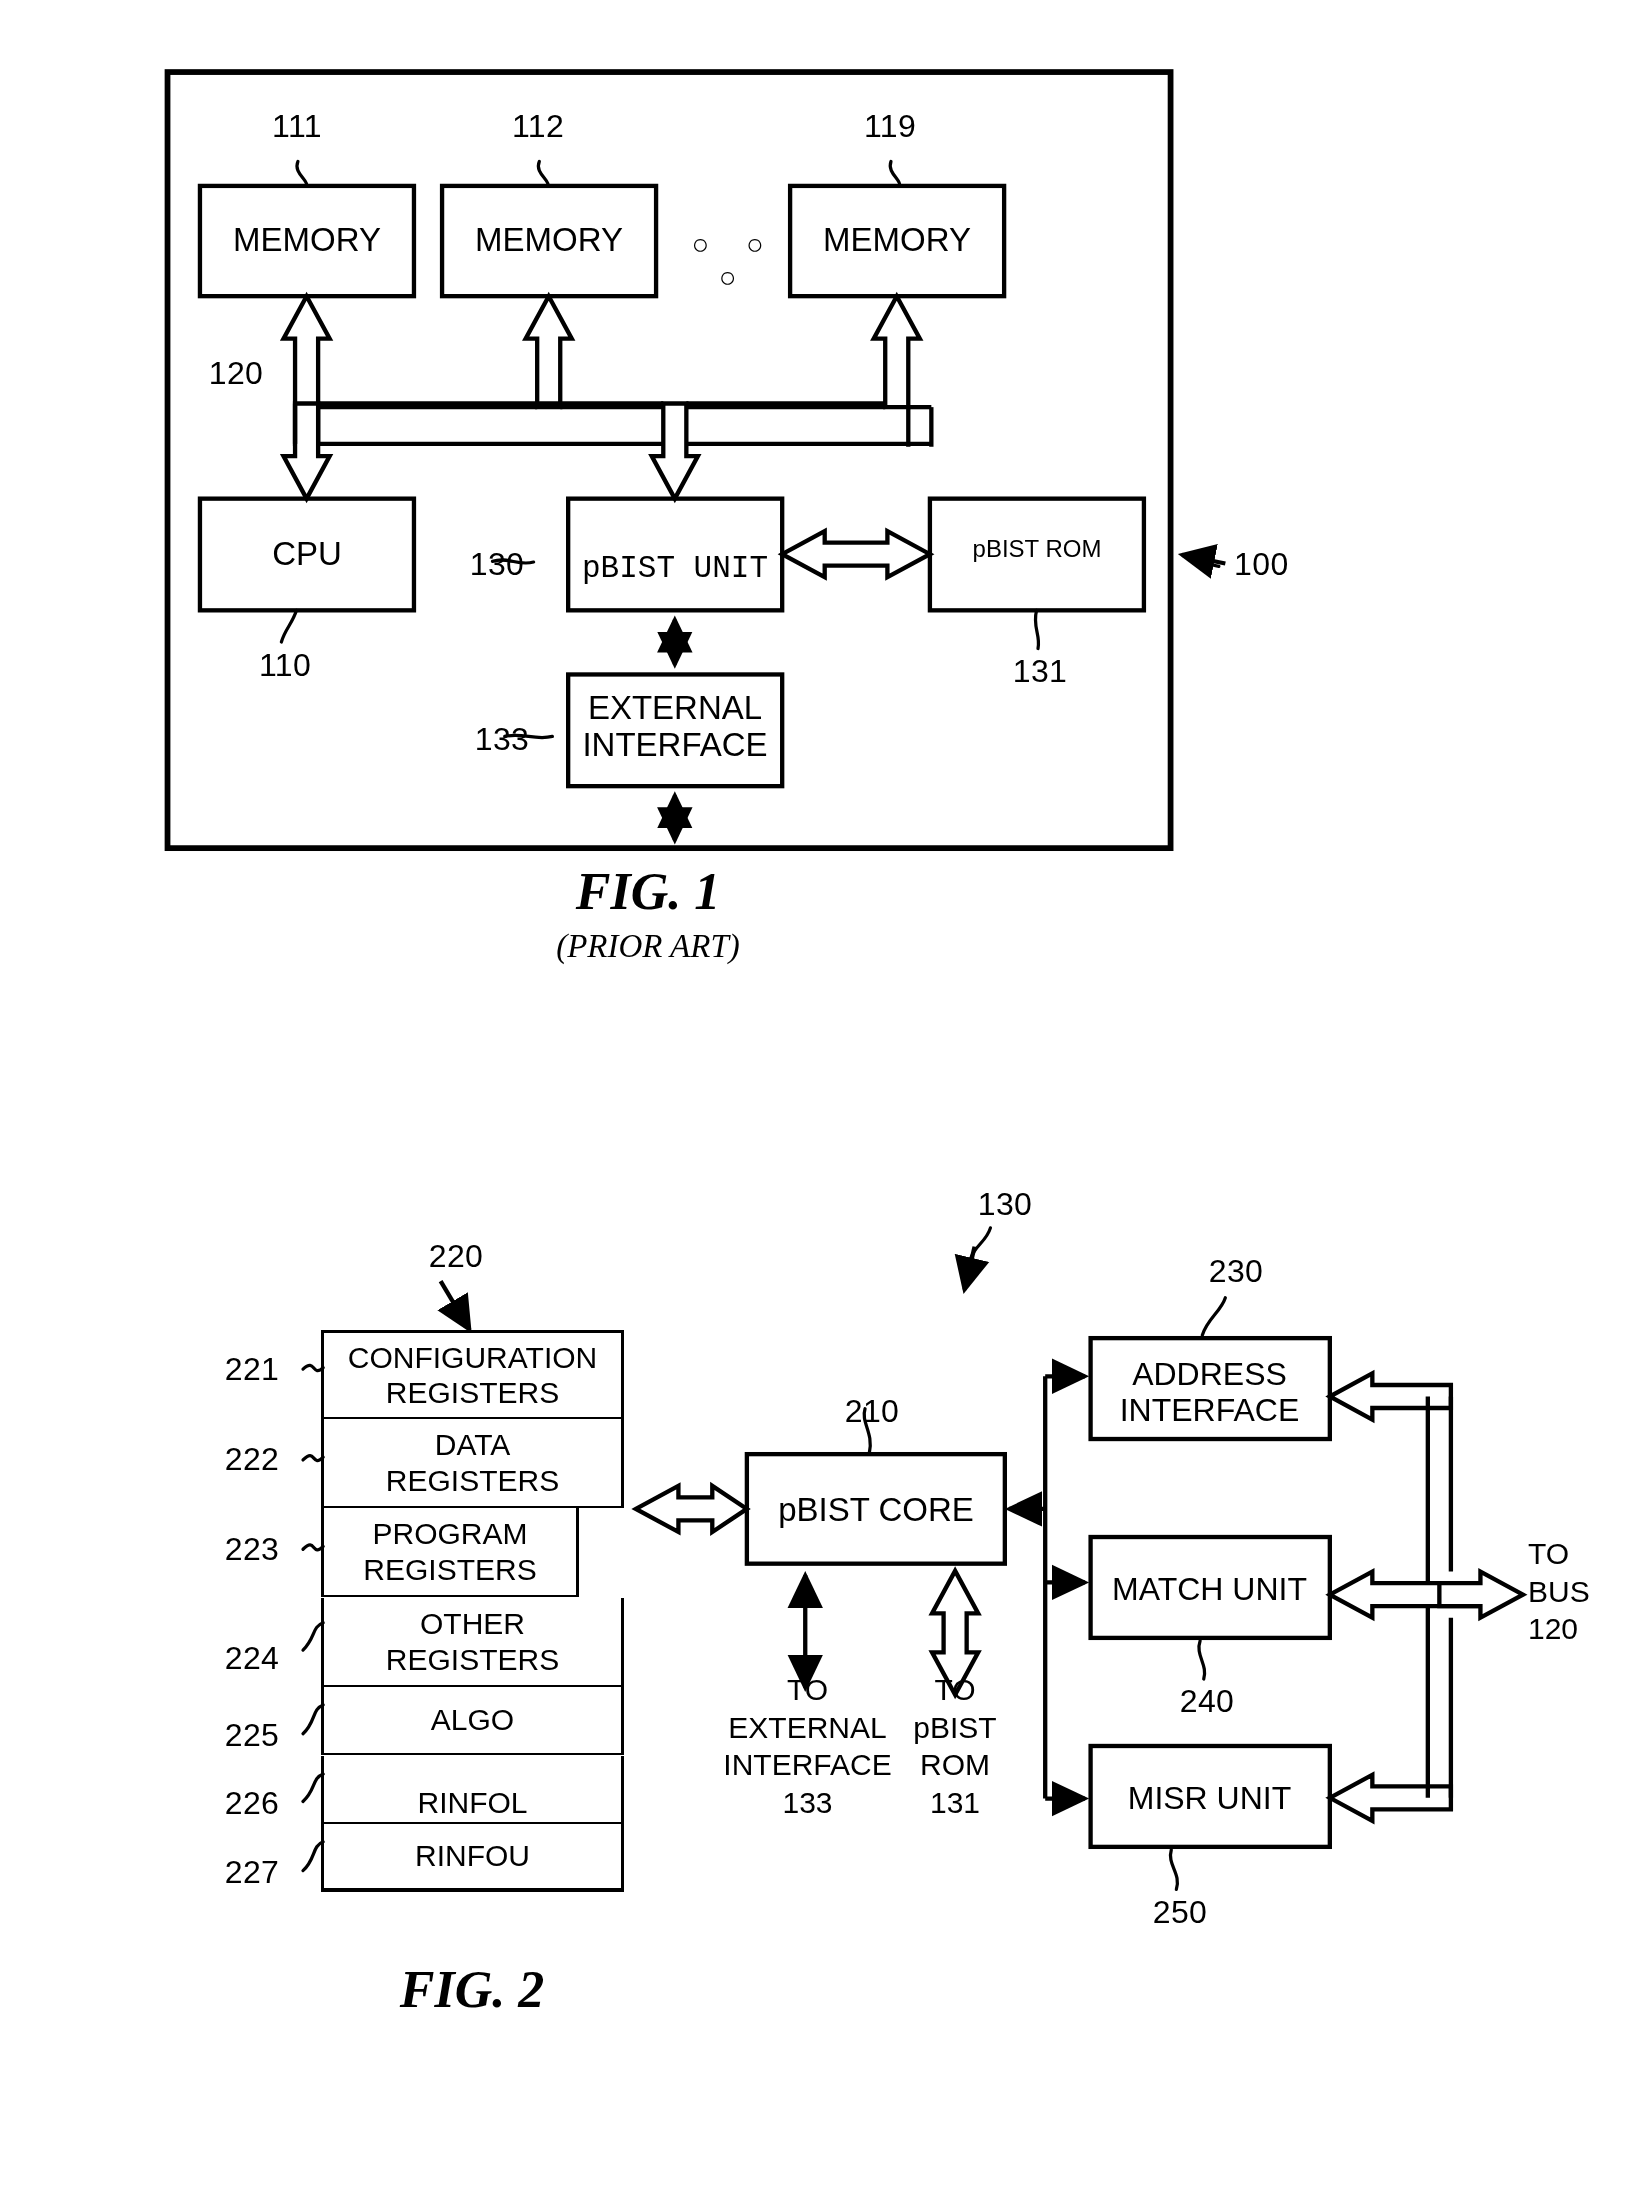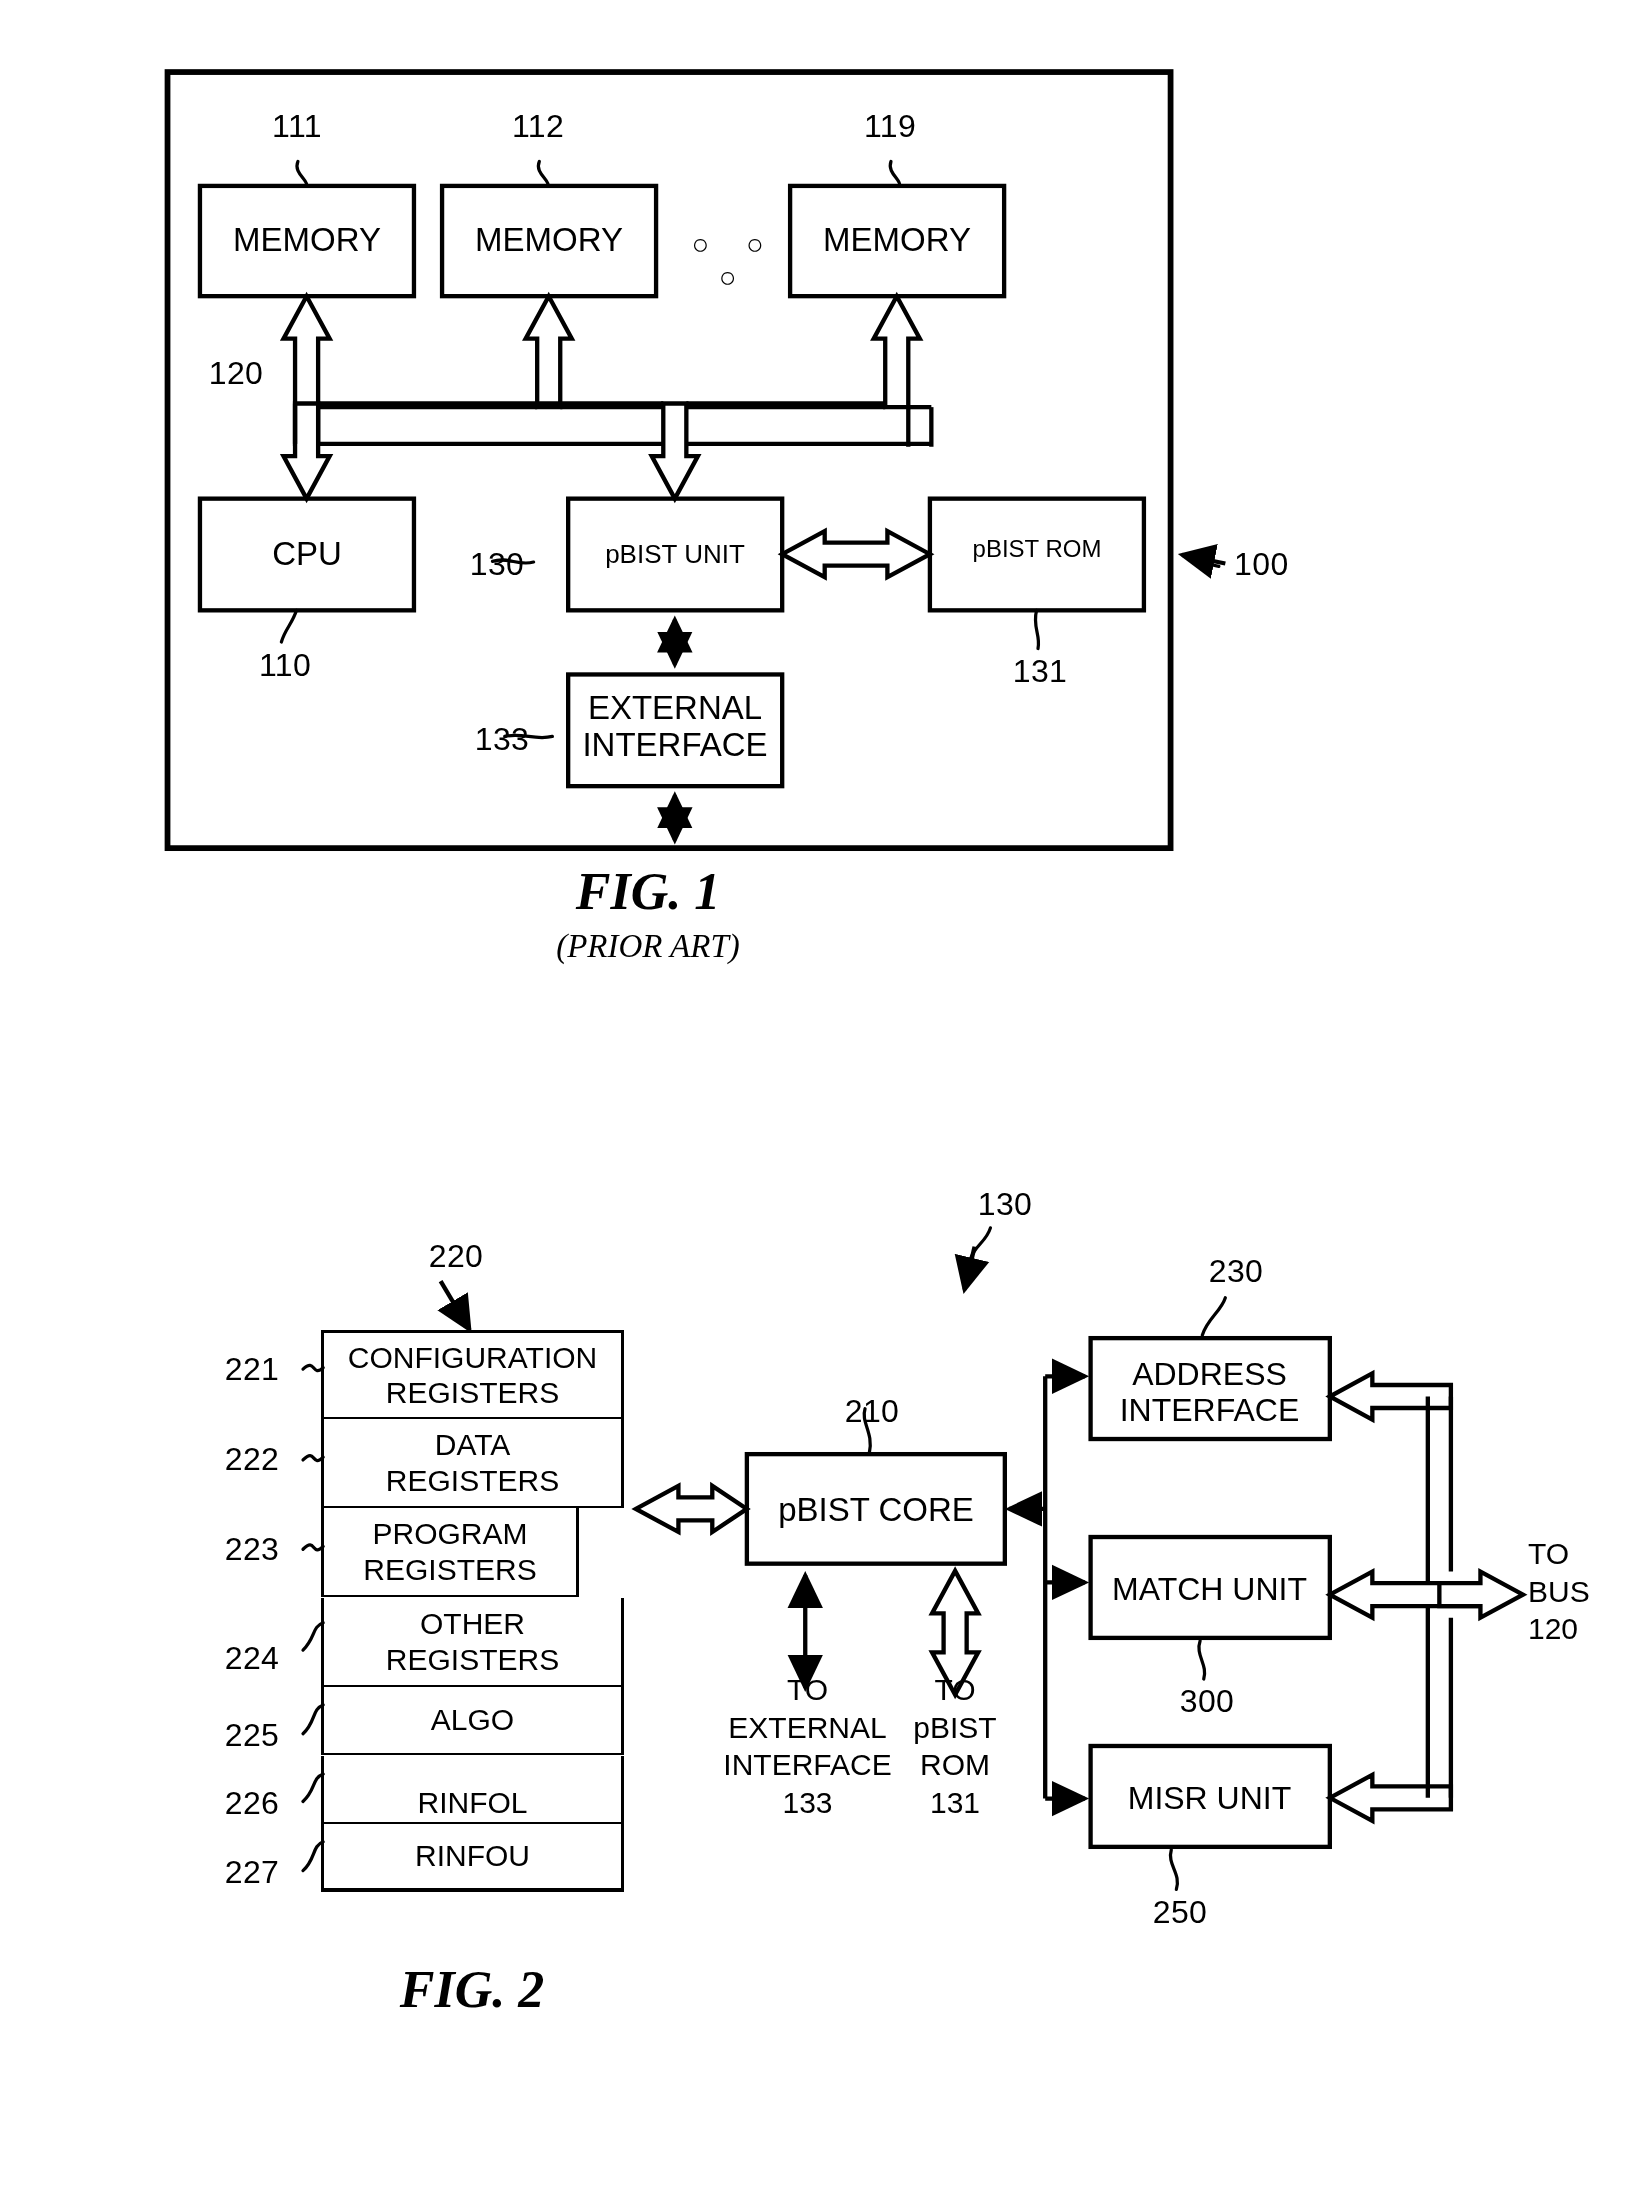--- a/index.html
+++ b/index.html
@@ -206,21 +206,21 @@
     <path class="hollow" d="M1325 2180 L1357 2239 L1341 2239 L1341 2293 L1357 2293 L1325 2352 L1293 2293 L1309 2293 L1309 2239 L1293 2239 Z"></path>
   </svg>
 
   <div class="lbl" style="left:200px; top:222px; width:214px; font-size:33px;">MEMORY</div>
   <div class="lbl" style="left:442px; top:222px; width:214px; font-size:33px;">MEMORY</div>
   <div class="lbl" style="left:790px; top:222px; width:214px; font-size:33px;">MEMORY</div>
 
   <div class="dots" style="left:670px; top:228px; width:130px; text-align:center;">○  ○  ○</div>
 
   <div class="lbl" style="left:200px; top:536px; width:214px; font-size:33px;">CPU</div>
-  <div class="lbl" style="left:568px; top:540px; width:214px; font-size:26px;">pBIST UNIT</div>
+  <div class="lbl" style="left:568px; top:552px; width:214px; font-size:31px;font-family:Liberation Mono, monospace;">pBIST UNIT</div>
   <div class="lbl" style="left:930px; top:536px; width:214px; font-size:24px;">pBIST ROM</div>
   <div class="lbl" style="left:568px; top:690px; width:214px; font-size:33px;">EXTERNAL
 INTERFACE</div>
 
   <div class="refnum" style="left:254px; top:108px; width:86px; text-align:center;">111</div>
   <div class="refnum" style="left:495px; top:108px; width:86px; text-align:center;">112</div>
   <div class="refnum" style="left:847px; top:108px; width:86px; text-align:center;">119</div>
   <div class="refnum" style="left:189px; top:355px; width:94px; text-align:center;">120</div>
   <div class="refnum" style="left:238px; top:647px; width:94px; text-align:center;">110</div>
   <div class="refnum" style="left:450px; top:546px; width:94px; text-align:center;">130</div>
@@ -228,21 +228,21 @@
   <div class="refnum" style="left:455px; top:721px; width:94px; text-align:center;">133</div>
   <div class="refnum" style="left:1234px; top:546px; width:94px; text-align:left;">100</div>
 
   <div class="figcap" style="left:432px; top:862px; width:432px; font-size:52px;">FIG. 1</div>
   <div class="figsub" style="left:432px; top:928px; width:432px; font-size:33px;">(PRIOR ART)</div>
 
   <div class="refnum" style="left:958px; top:1186px; width:94px; text-align:center;">130</div>
   <div class="refnum" style="left:409px; top:1238px; width:94px; text-align:center;">220</div>
   <div class="refnum" style="left:825px; top:1364px; width:94px; text-align:center;margin-top:29px;">210</div>
   <div class="refnum" style="left:1189px; top:1253px; width:94px; text-align:center;">230</div>
-  <div class="refnum" style="left:1160px; top:1683px; width:94px; text-align:center;">300</div>
+  <div class="refnum" style="left:1160px; top:1683px; width:94px; text-align:center;">240</div>
   <div class="refnum" style="left:1133px; top:1894px; width:94px; text-align:center;">250</div>
 
   <div class="regcell first" style="left:321px; top:1330px; width:303px; height:89px;">
     <span style="white-space:pre-line;">CONFIGURATION
 REGISTERS</span>
   </div>
   <div class="regcell" style="left:321px; top:1419px; width:303px; height:89px;">
     <span style="white-space:pre-line;">DATA
 REGISTERS</span>
   </div>

